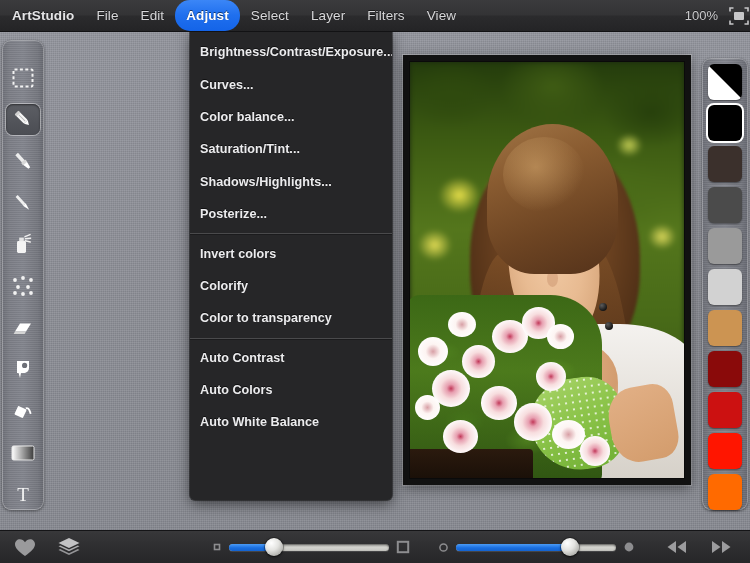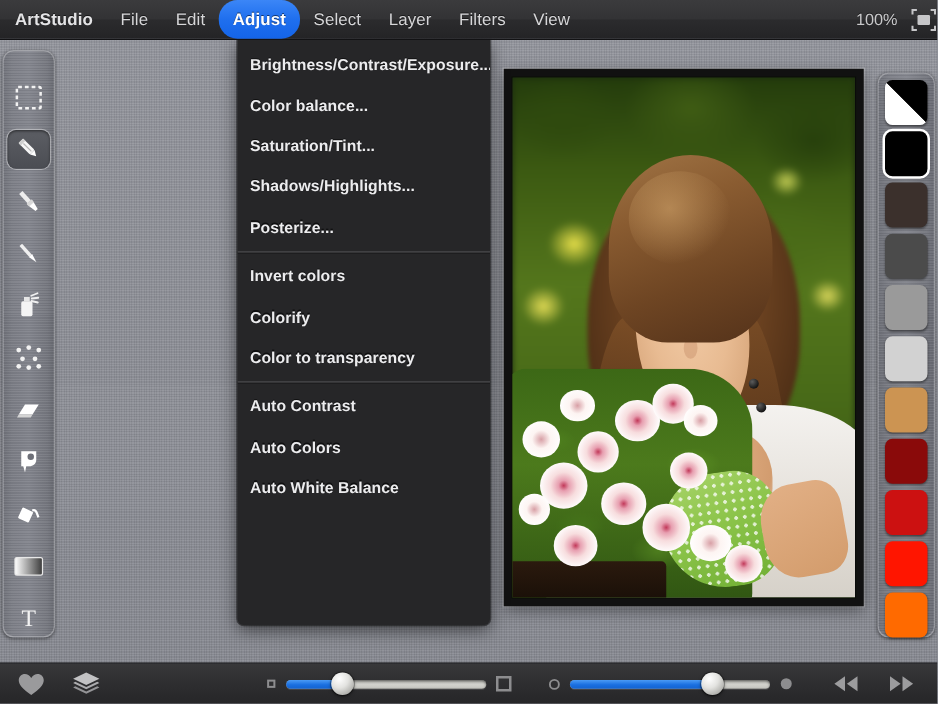--- a/index.html
+++ b/index.html
@@ -438,20 +438,21 @@
 
     <div class="tool">
       <svg width="22" height="22" viewBox="0 0 22 22">
         <text x="11" y="18" text-anchor="middle" font-family="Liberation Serif, serif" font-size="19" fill="#f2f2f2">T</text>
       </svg>
     </div>
   </div>
 
   <div id="adjust-menu">
     <div class="dd-item">Brightness/Contrast/Exposure...</div>
+    <div class="dd-item">Curves...</div>
     <div class="dd-item">Color balance...</div>
     <div class="dd-item">Saturation/Tint...</div>
     <div class="dd-item">Shadows/Highlights...</div>
     <div class="dd-item">Posterize...</div>
 
     <div class="dd-sep"></div>
 
     <div class="dd-item">Invert colors</div>
     <div class="dd-item">Colorify</div>
     <div class="dd-item">Color to transparency</div>

